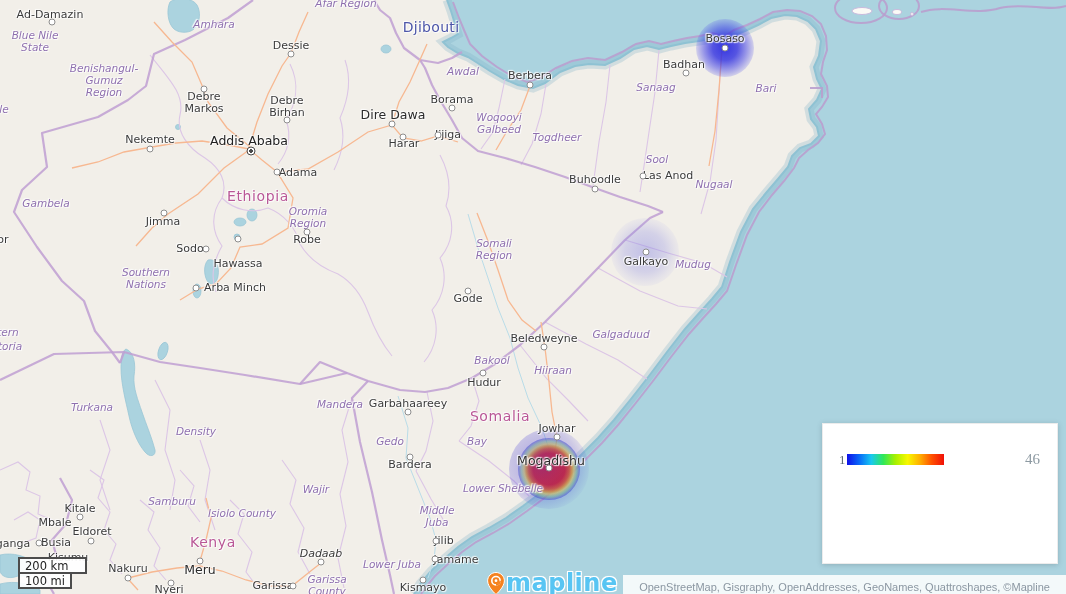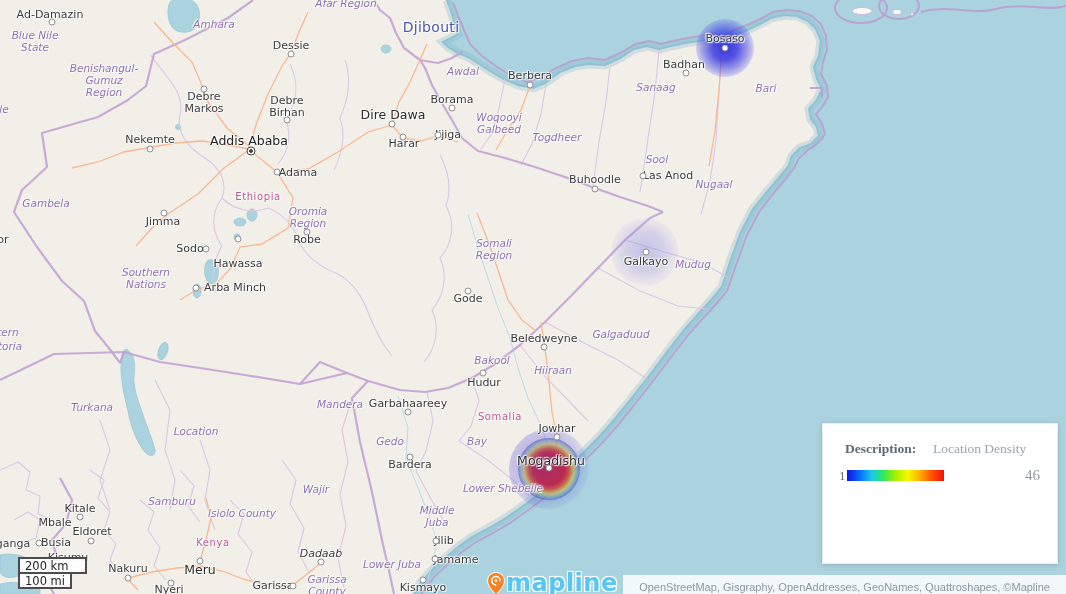--- a/index.html
+++ b/index.html
@@ -8,21 +8,21 @@
   #map{position:absolute;inset:0;width:1066px;height:594px;cursor:grab}
   #basemap{position:absolute;left:0;top:0}
   
   #labels{position:absolute;inset:0;z-index:5;pointer-events:none}
   .lbl{position:absolute;transform:translate(-50%,-50%);width:max-content;text-align:center;
        line-height:1.12;white-space:pre;font-family:"DejaVu Sans","Liberation Sans",sans-serif;
        text-shadow:0 0 2px #fff,0 0 2px #fff,1px 1px 1px rgba(255,255,255,.9),-1px -1px 1px rgba(255,255,255,.9)}
   .city{font-size:11px;color:#3a3a3a}
   .city-lg{font-size:12.5px;color:#2b2b2b}
   .capital{font-size:12.5px;color:#222}
-  .country{font-size:10px;color:#b95796;letter-spacing:.6px}
+  .country{font-size:14px;color:#b95796;letter-spacing:.6px}
   .country-alt{font-size:14px;color:#4c55a8;letter-spacing:.3px}
   .region{font-size:10.5px;font-style:italic;color:#8e6fae}
   .dot{position:absolute;width:5px;height:5px;border:1.4px solid #8e8e8e;border-radius:50%;
        background:#fff;transform:translate(-50%,-50%);box-sizing:content-box}
   .dot.cap{width:7px;height:7px;border:1.5px solid #4a4a4a;
        background:radial-gradient(circle,#4a4a4a 0 1.6px,#fff 1.7px)}
   
   #heat{position:absolute;inset:0;z-index:4;pointer-events:none}
   .spot{position:absolute;border-radius:50%;transform:translate(-50%,-50%)}
   .spot.high{background:radial-gradient(circle,rgba(238,24,14,.97) 0%,rgba(238,24,14,.95) 36%,
@@ -282,21 +282,21 @@
       <span class="lbl region" style="left: 437px; top: 517px;">Middle
 Juba</span>
       <span class="lbl city" style="left: 444px; top: 541px;">Jilib</span>
       <i class="dot" style="left: 436px; top: 541px;"></i>
       <span class="lbl city" style="left: 456px; top: 560px;">Jamame</span>
       <i class="dot" style="left: 435px; top: 559px;"></i>
       <span class="lbl region" style="left: 392px; top: 565px;">Lower Juba</span>
       <span class="lbl city" style="left: 423px; top: 588px; text-align: center;">Kismayo</span>
       <i class="dot" style="left: 423px; top: 580px;"></i>
       <span class="lbl region" style="left: 92px; top: 408px;">Turkana</span>
-      <span class="lbl region" style="left: 196px; top: 432px;">Location</span>
+      <span class="lbl region" style="left: 196px; top: 432px;">Density</span>
       <span class="lbl region" style="left: 172px; top: 502px;">Samburu</span>
       <span class="lbl region" style="left: 242px; top: 514px;">Isiolo County</span>
       <span class="lbl region" style="left: 316px; top: 490px;">Wajir</span>
       <span class="lbl country" style="left: 213px; top: 543px;">Kenya</span>
       <span class="lbl city" style="left: 80px; top: 509px;">Kitale</span>
       <i class="dot" style="left: 80px; top: 517px;"></i>
       <span class="lbl city" style="left: 55px; top: 523px;">Mbale</span>
       <span class="lbl city" style="left: 92px; top: 532px;">Eldoret</span>
       <i class="dot" style="left: 91px; top: 541px;"></i>
       <span class="lbl city" style="left: 56px; top: 543px;">Busia</span>
@@ -328,24 +328,20 @@
         <path d="M9,0.5 C4.3,0.5 0.6,4.2 0.6,8.9 C0.6,15.2 9,22.5 9,22.5 C9,22.5 17.4,15.2 17.4,8.9 C17.4,4.2 13.7,0.5 9,0.5 Z" fill="#f58220" stroke="#fff" stroke-width="1"></path>
         <circle cx="9" cy="8.7" r="4.2" fill="none" stroke="#fff" stroke-width="1.6"></circle>
         <circle cx="9" cy="8.7" r="1.4" fill="#fff"></circle>
         <path d="M13.2,8.7 A4.2,4.2 0 0 1 9,12.9" fill="none" stroke="#f58220" stroke-width="1.6"></path>
       </svg>
     </span>
     <span class="word">mapline</span>
   </div>
 
   <div id="legend">
-    <div class="leg-row">
-      <span class="k">Description:</span>
-      <span class="v">Location Density</span>
-    </div>
     <div class="grad-row">
       <span class="grad-min">1</span>
       <span class="grad-bar" style="background: linear-gradient(to right, rgb(16, 16, 232), rgb(8, 104, 248), rgb(24, 200, 240), rgb(48, 232, 88), rgb(168, 240, 0), rgb(248, 248, 0), rgb(255, 176, 0), rgb(255, 80, 0), rgb(240, 16, 8));"></span>
       <span class="grad-max">46</span>
     </div>
   </div>
 
   <div id="attrib">OpenStreetMap, Gisgraphy, OpenAddresses, GeoNames, Quattroshapes, ©Mapline</div>
 
 </div>

